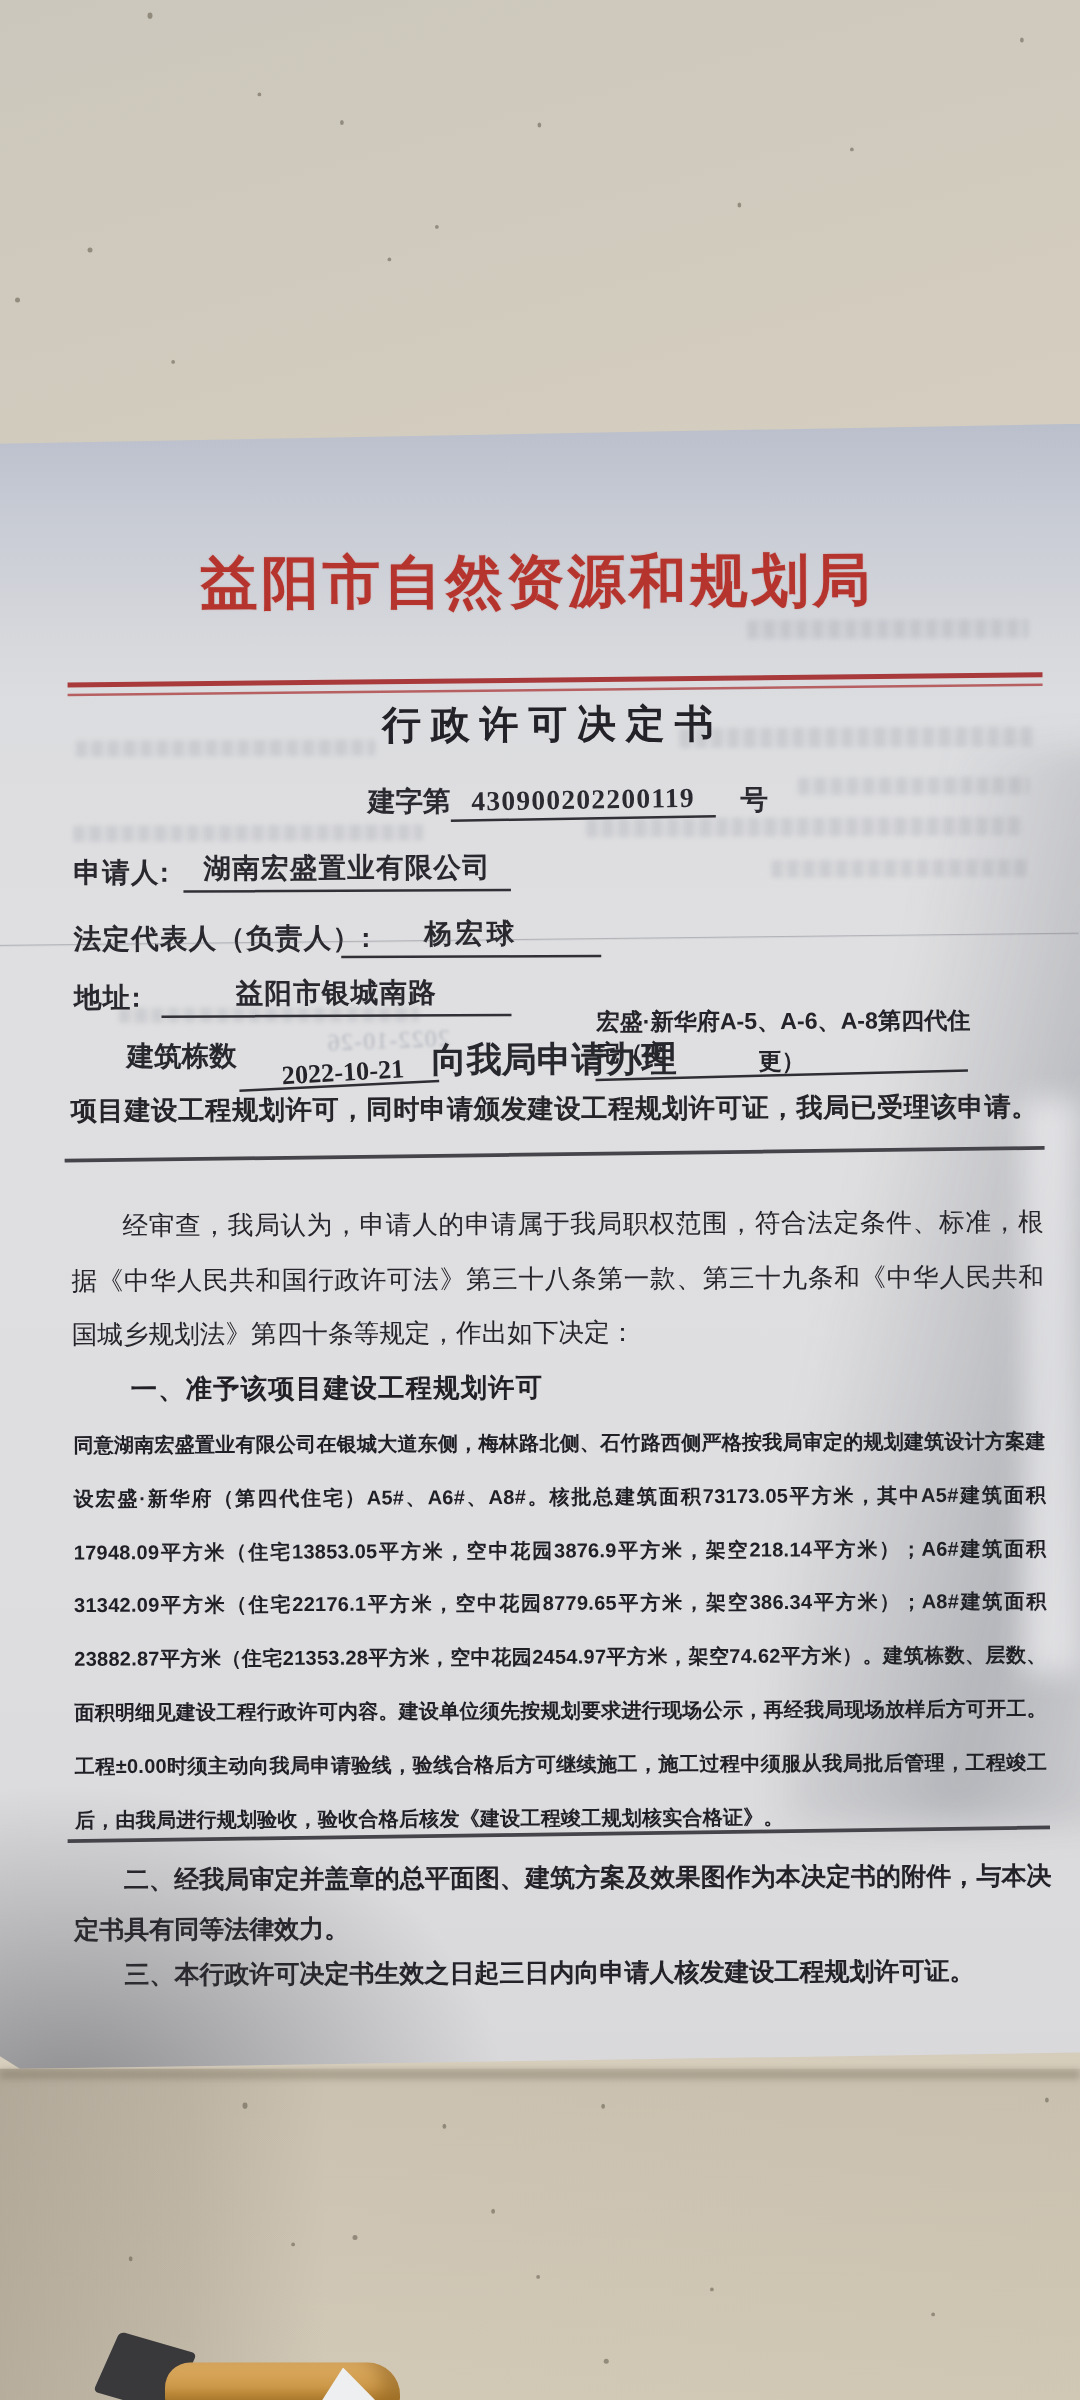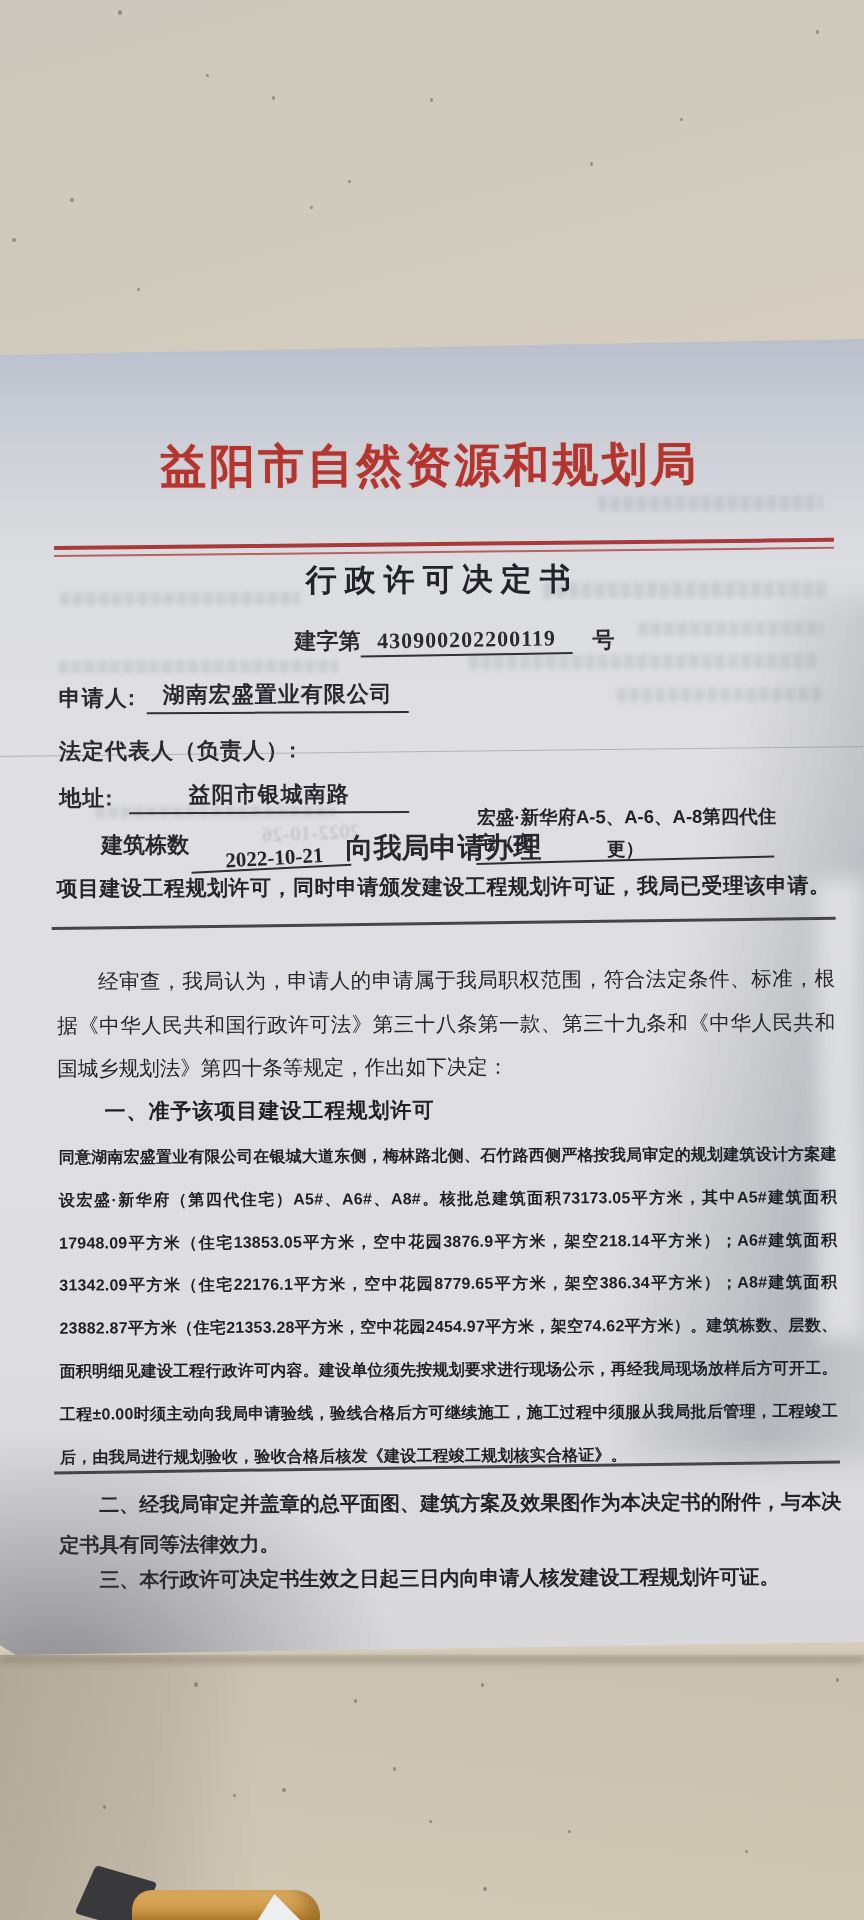--- a/index.html
+++ b/index.html
@@ -157,20 +157,21 @@
       <div class="num-row">
         <span>建字第</span>
         <span class="num-blank">430900202200119</span>
         <span class="num-suffix">号</span>
       </div>
 
       <div class="field-label" style="left:60px;top:343px;">申请人:</div>
       <div class="field-blank" style="left:148px;top:340px;width:262px;">湖南宏盛置业有限公司</div>
 
       <div class="field-label" style="left:60px;top:396px;">法定代表人（负责人）:</div>
+      <div class="field-blank" style="left:274px;top:393px;width:208px;letter-spacing:3px;">杨宏球</div>
       <div class="crease"></div>
 
       <div class="field-label" style="left:60px;top:443px;">地址:</div>
       <div class="field-blank" style="left:130px;top:440px;width:280px;">益阳市银城南路</div>
 
       <div class="ghost-date">2022-10-26</div>
       <div class="proj-line1">宏盛·新华府A-5、A-6、A-8第四代住宅（变</div>
       <div class="apply-label">建筑栋数</div>
       <div class="middle-label">向我局申请办理</div>
       <div class="proj-line2">更）</div>

